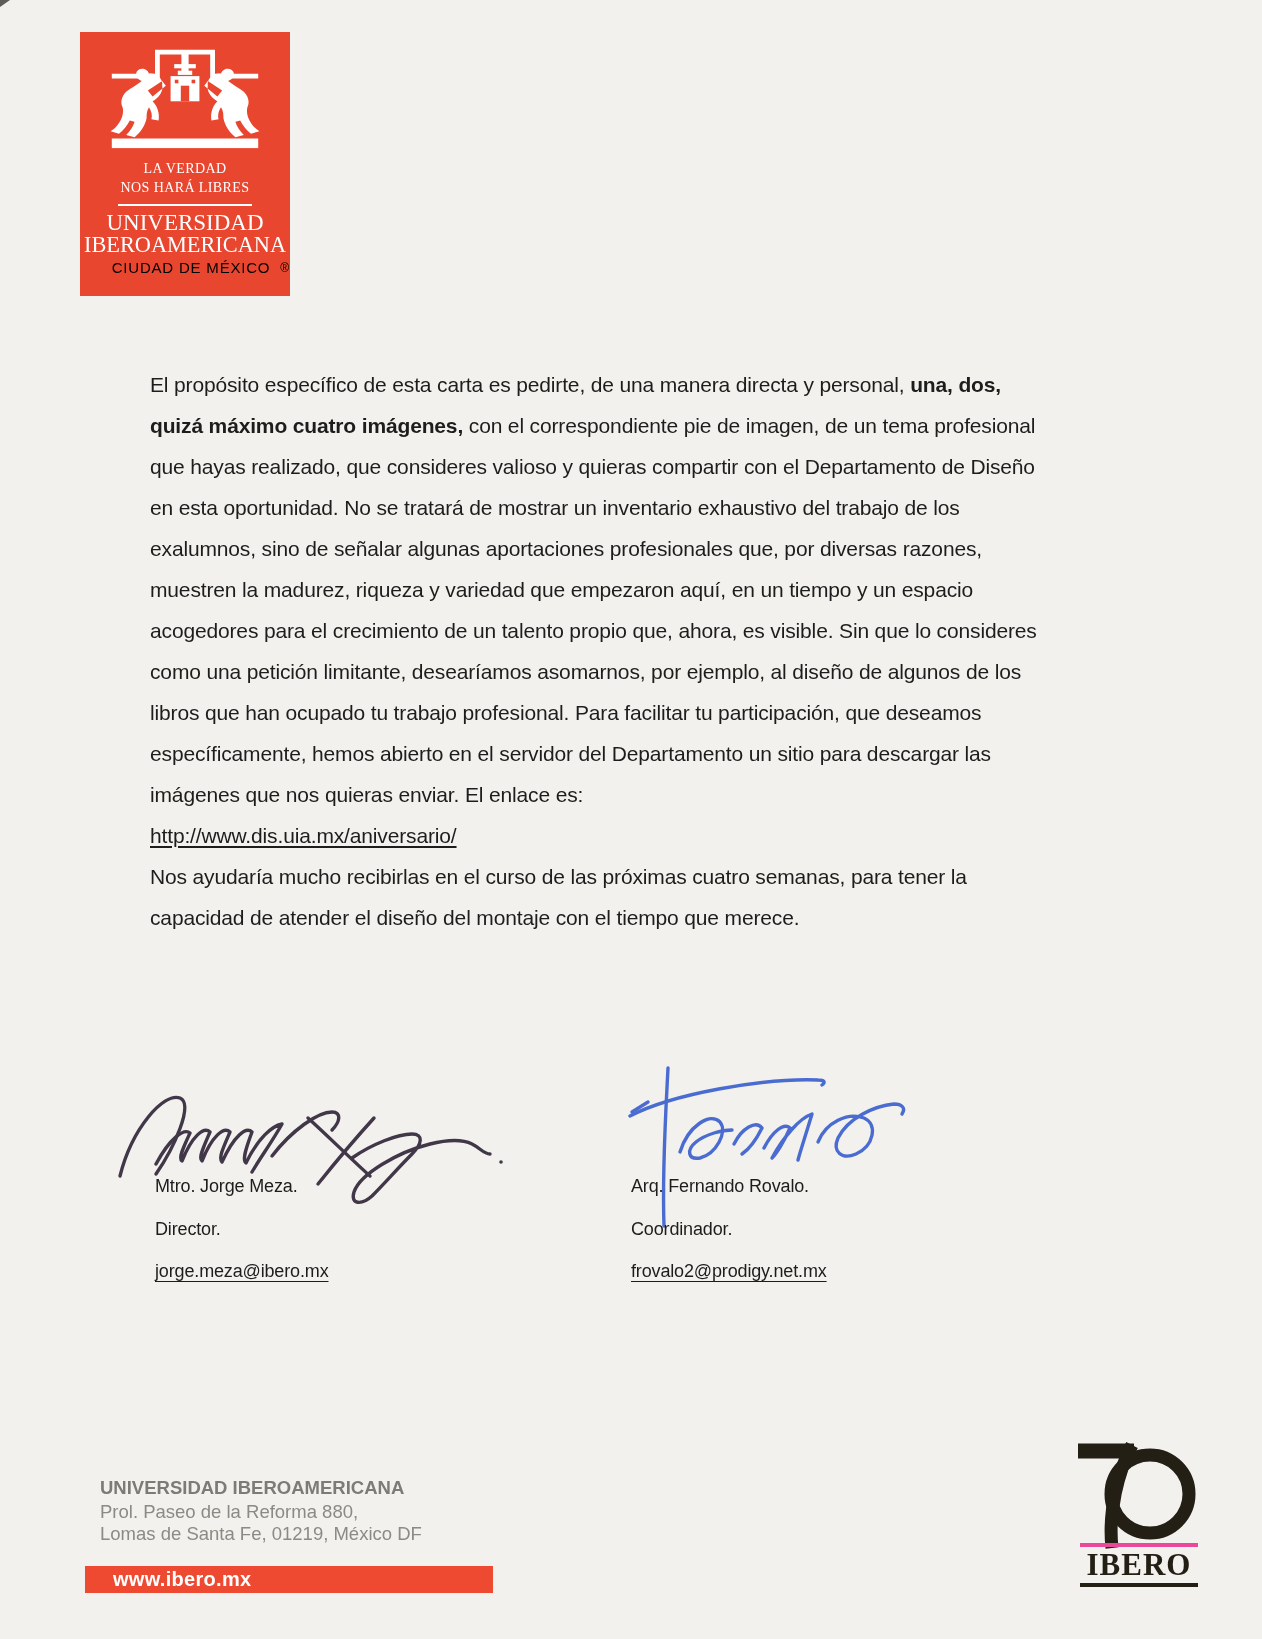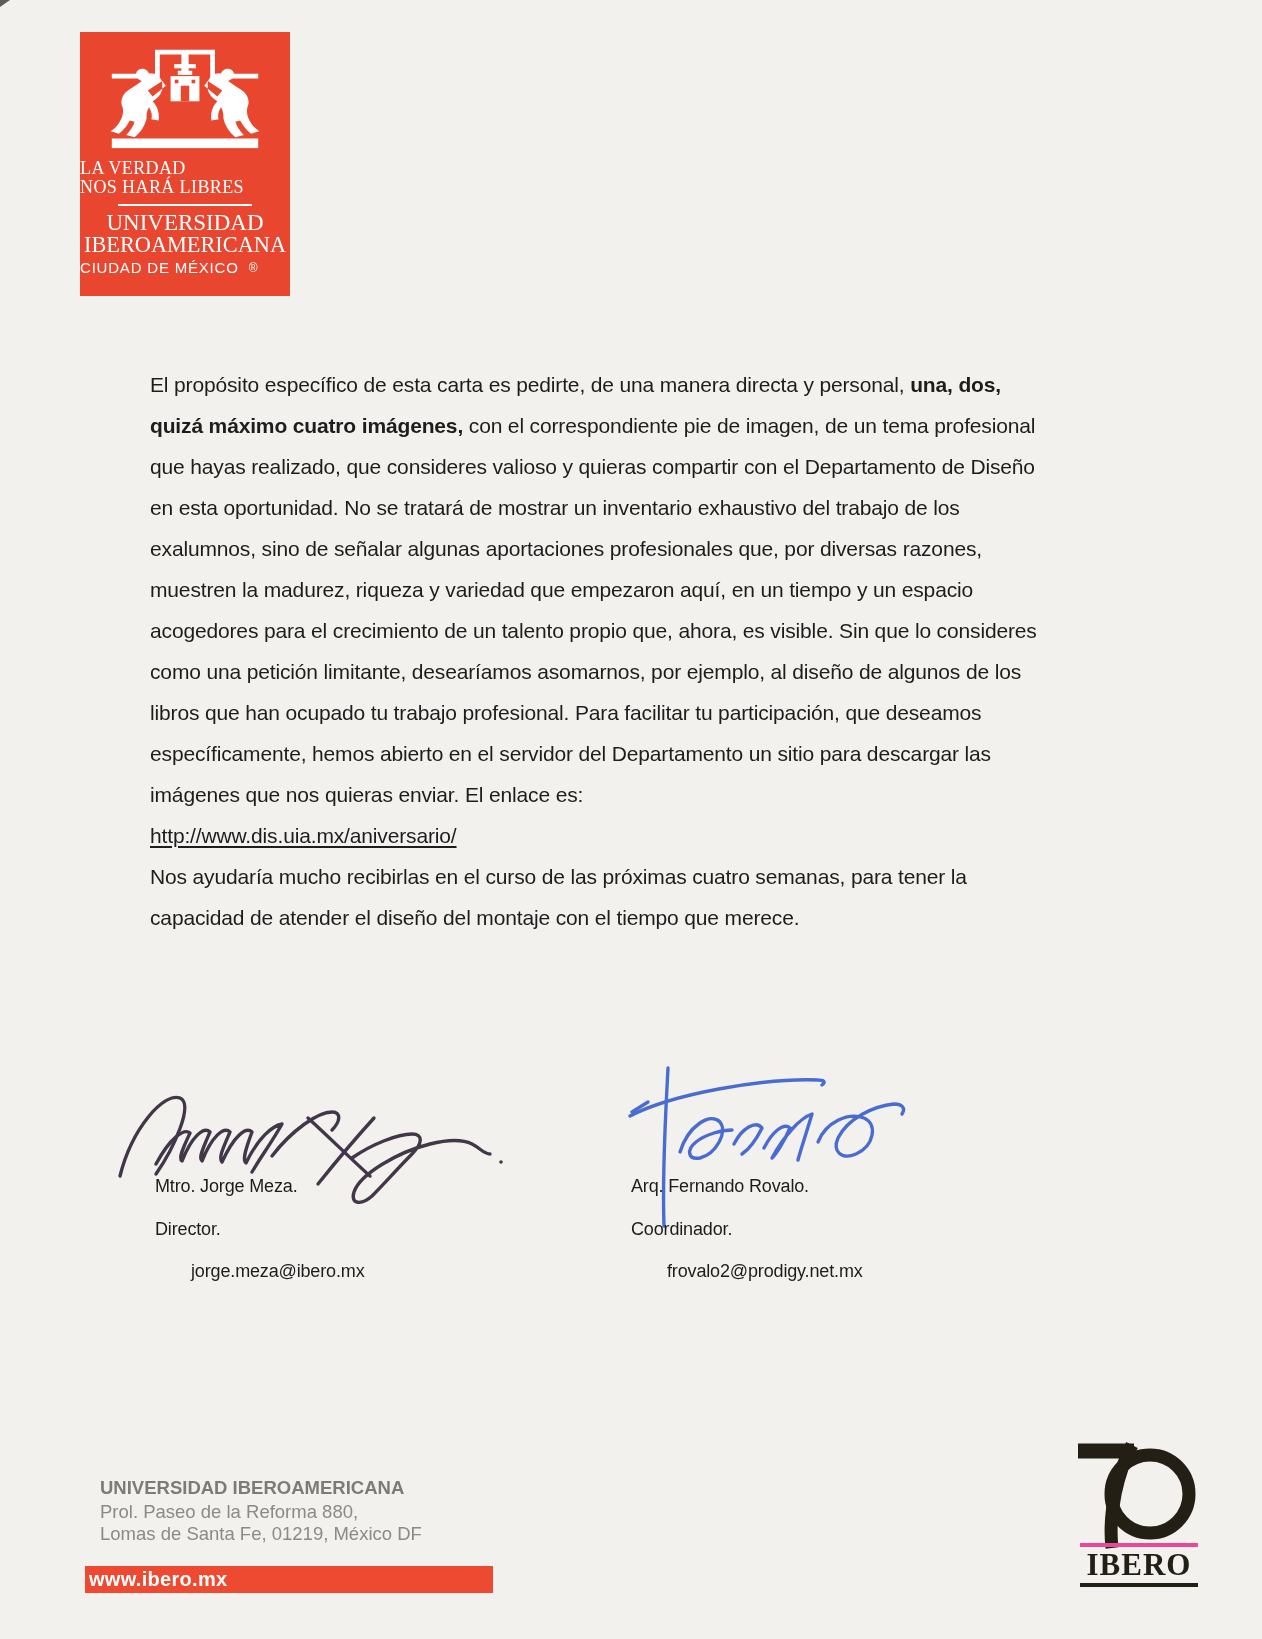--- a/index.html
+++ b/index.html
@@ -8,43 +8,43 @@
     background:#f2f1ed;
     font-family:"Liberation Sans", sans-serif;
     color:#1d1d1d;
   }
   
   .logo-box{
     position:absolute;left:80px;top:32px;width:210px;height:264px;
     background:#e9462f;
   }
   .crest{position:absolute;left:15px;top:8px;width:180px;height:113px;}
-  .motto{position:absolute;left:0;top:127px;width:100%;
-    font-family:"Liberation Serif", serif;color:#fff;font-size:18px;line-height:19px;letter-spacing:.4px;}
+  .motto{position:absolute;left:0;top:127px;width:100%;text-align:center;
+    font-family:"Liberation Serif", serif;color:#fff;font-size:14px;line-height:19px;letter-spacing:.4px;}
   .logo-divider{position:absolute;left:38px;top:172px;width:134px;height:2px;background:#fff;}
   .uni-name{position:absolute;left:0;top:180px;width:100%;text-align:center;
     font-family:"Liberation Serif", serif;color:#ffffff;font-size:23px;line-height:21.5px;letter-spacing:0;}
   .uni-name .l2{font-size:23px;transform:scaleX(.97);transform-origin:center;}
-  .city-line{position:absolute;left:0;top:227px;width:100%;text-align:left;
-    color:#ffffff;font-size:15px;letter-spacing:.8px;}
+  .city-line{position:absolute;left:0;top:227px;width:100%;text-align:right;
+    color:#000000;font-size:15px;letter-spacing:.8px;}
   .city-line .reg{font-size:12px;margin-left:10px;vertical-align:1px;}
   
   .letter{position:absolute;left:150px;top:364px;width:892px;
     font-size:21px;line-height:41px;letter-spacing:-0.15px;}
   .letter p{margin:0;}
   .doc-link{color:inherit;text-decoration:underline;text-underline-offset:3px;cursor:pointer;}
   
   .sig-svg{position:absolute;}
   .sig-text{position:absolute;font-size:18px;letter-spacing:-0.15px;}
-  .sig-email{text-underline-offset:4px;color:inherit;cursor:pointer;margin-left:36px;}
+  .sig-email{text-decoration:underline;text-underline-offset:4px;color:inherit;cursor:pointer;}
   
   .footer-info{position:absolute;left:100px;top:1477px;color:#8b8a85;font-size:18.5px;line-height:22.5px;}
   .footer-info .org{font-weight:bold;color:#7c7b77;margin-bottom:1px;}
   .web-bar{position:absolute;left:85px;top:1566px;width:408px;height:27px;background:#ee4a32;
-    color:#fff;font-weight:bold;font-size:20px;line-height:27px;padding-left:4px;box-sizing:border-box;letter-spacing:.3px;}
+    color:#fff;font-weight:bold;font-size:20px;line-height:27px;padding-left:28px;box-sizing:border-box;letter-spacing:.3px;}
   .anniv-70{position:absolute;left:1078px;top:1436px;width:130px;height:118px;}
   .ibero-word{position:absolute;left:1080px;top:1543px;width:118px;
     border-top:4px solid #ec4899;border-bottom:4px solid #231f15;
     text-align:center;font-family:"Liberation Serif", serif;font-size:31px;font-weight:600;
     color:#231f15;line-height:36px;letter-spacing:1px;}
   .corner-mark{position:absolute;left:0;top:0;width:10px;height:7px;background:#2a2a2a;
     clip-path:polygon(0 0,100% 0,0 100%);opacity:.75;}
 </style>
 </head>
 <body>

